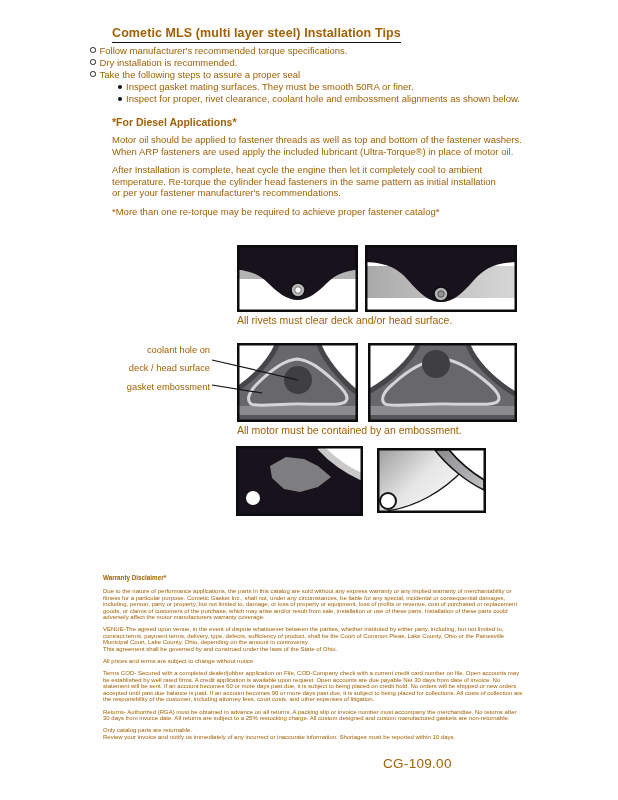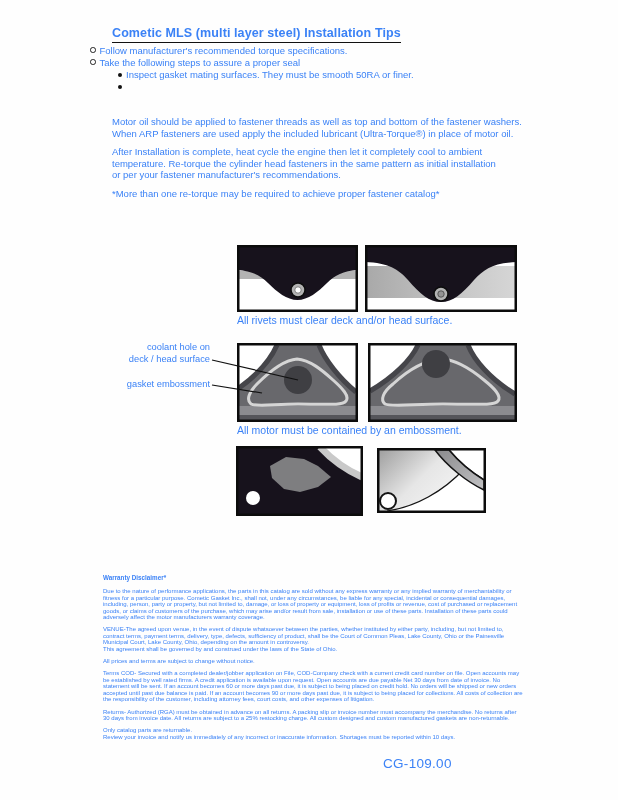--- a/index.html
+++ b/index.html
@@ -1,18 +1,18 @@
 <!DOCTYPE html>
 <html><head>
 <meta charset="utf-8">
 <style>
   html,body{margin:0;padding:0;background:#e9e9e9;}
   .page{
     position:relative;width:618px;height:800px;background:#fefefe;
-    font-family:"Liberation Sans", sans-serif;color:#3b82f6;overflow:hidden;
+    font-family:"Liberation Sans", sans-serif;color:#a16207;overflow:hidden;
     margin:0 auto;
   }
   .abs{position:absolute;}
   .pre{white-space:pre-line;}
   .title{
     left:112px;top:26px;font-size:12.5px;font-weight:bold;
     border-bottom:1.6px solid #111;padding-bottom:2px;letter-spacing:.1px;
   }
   .bullets{left:90px;top:45px;font-size:9.5px;}
   .bullet-line{line-height:12px;white-space:nowrap;}
@@ -20,41 +20,43 @@
   .ob{display:inline-block;width:3.5px;height:3.5px;border:1px solid #222;border-radius:50%;
       margin-right:4px;vertical-align:1.5px;}
   .fb{display:inline-block;width:4px;height:4px;background:#111;border-radius:50%;
       margin-right:4px;vertical-align:1.5px;}
   .diesel{left:112px;top:116px;width:470px;font-size:9.5px;}
   .diesel-h{font-size:10.5px;font-weight:bold;margin-bottom:6px;}
   .diesel p{margin:0 0 7px 0;line-height:11.5px;}
   .dg-label{font-size:19px;font-weight:bold;letter-spacing:1.2px;text-align:center;line-height:14px;margin-top:40px;}
   .dg-caption{font-size:10.5px;font-weight:normal;line-height:12px;}
   .panel{display:block;}
-  .ann{font-size:9.3px;line-height:12px;text-align:right;}
+  .ann{font-size:9.3px;line-height:18px;text-align:right;}
   .warranty{left:103px;top:575px;width:420px;font-size:6px;line-height:6.4px;}
   .warranty-h{font-weight:bold;font-size:6.3px;margin-bottom:7px;}
   .warranty p{margin:0 0 6px 0;}
   .footer-code{left:383px;top:756px;font-size:13.5px;letter-spacing:.3px;}
 </style>
 </head>
 <body>
 
 <div class="page">
 
   <div class="abs title">Cometic MLS (multi layer steel) Installation Tips</div>
 
   <div class="abs bullets">
     <div class="bullet-line"><span class="ob"></span><span>Follow manufacturer's recommended torque specifications.</span></div>
+    <div class="bullet-line"><span class="ob"></span><span>Dry installation is recommended.</span></div>
     <div class="bullet-line"><span class="ob"></span><span>Take the following steps to assure a proper seal</span></div>
     <div class="bullet-line sub"><span class="fb"></span><span>Inspect gasket mating surfaces.  They must be smooth 50RA or finer.</span></div>
-    <div class="bullet-line sub"><span class="fb"></span></div>
+    <div class="bullet-line sub"><span class="fb"></span><span>Inspect for proper, rivet clearance, coolant hole and embossment alignments as shown below.</span></div>
   </div>
 
   <div class="abs diesel">
+    <div class="diesel-h">*For Diesel Applications*</div>
     <p class="pre">Motor oil should be applied to fastener threads as well as top and bottom of the fastener washers.
 When ARP fasteners are used apply the included lubricant (Ultra-Torque®) in place of motor oil.</p>
     <p class="pre">After Installation is complete, heat cycle the engine then let it completely cool to ambient
 temperature. Re-torque the cylinder head fasteners in the same pattern as initial installation
 or per your fastener manufacturer's recommendations.</p>
     <p class="pre">*More than one re-torque may be required to achieve proper fastener catalog*</p>
   </div>
 
   <div class="abs dg-label" style="left:237px;top:230px;width:121px;">RIGHT</div>
   <div class="abs dg-label" style="left:365px;top:230px;width:152px;">WRONG</div>

